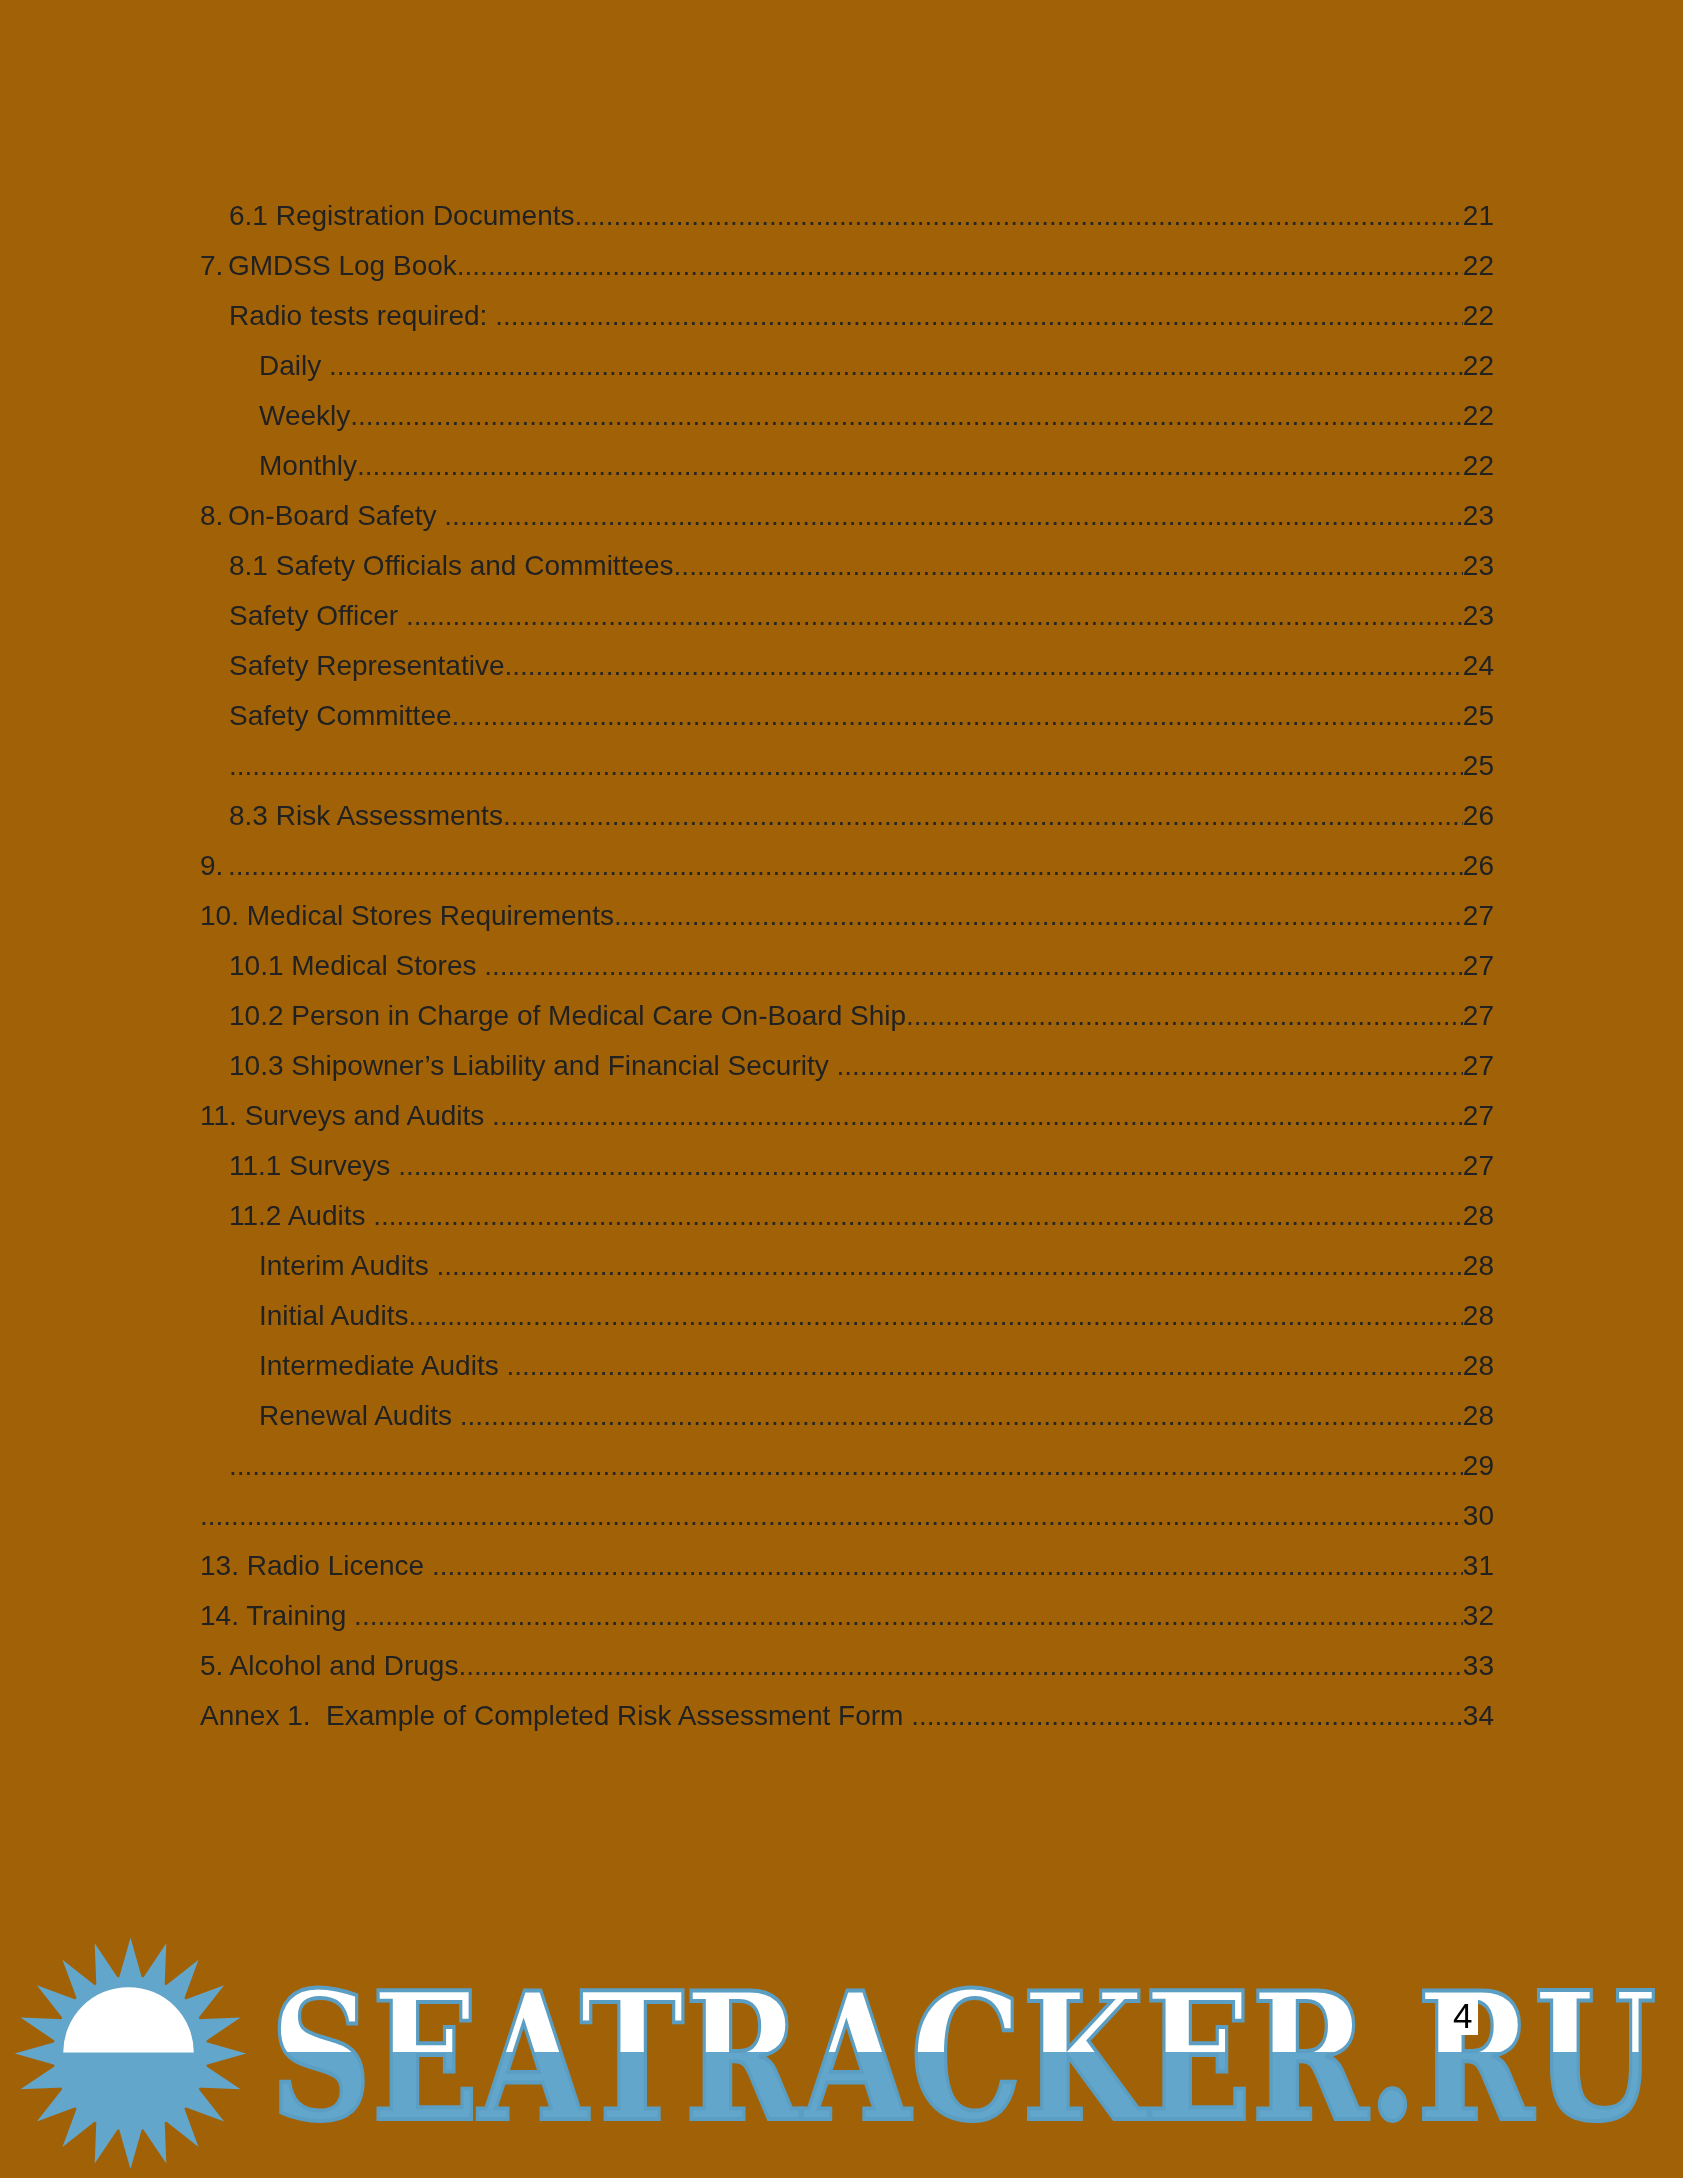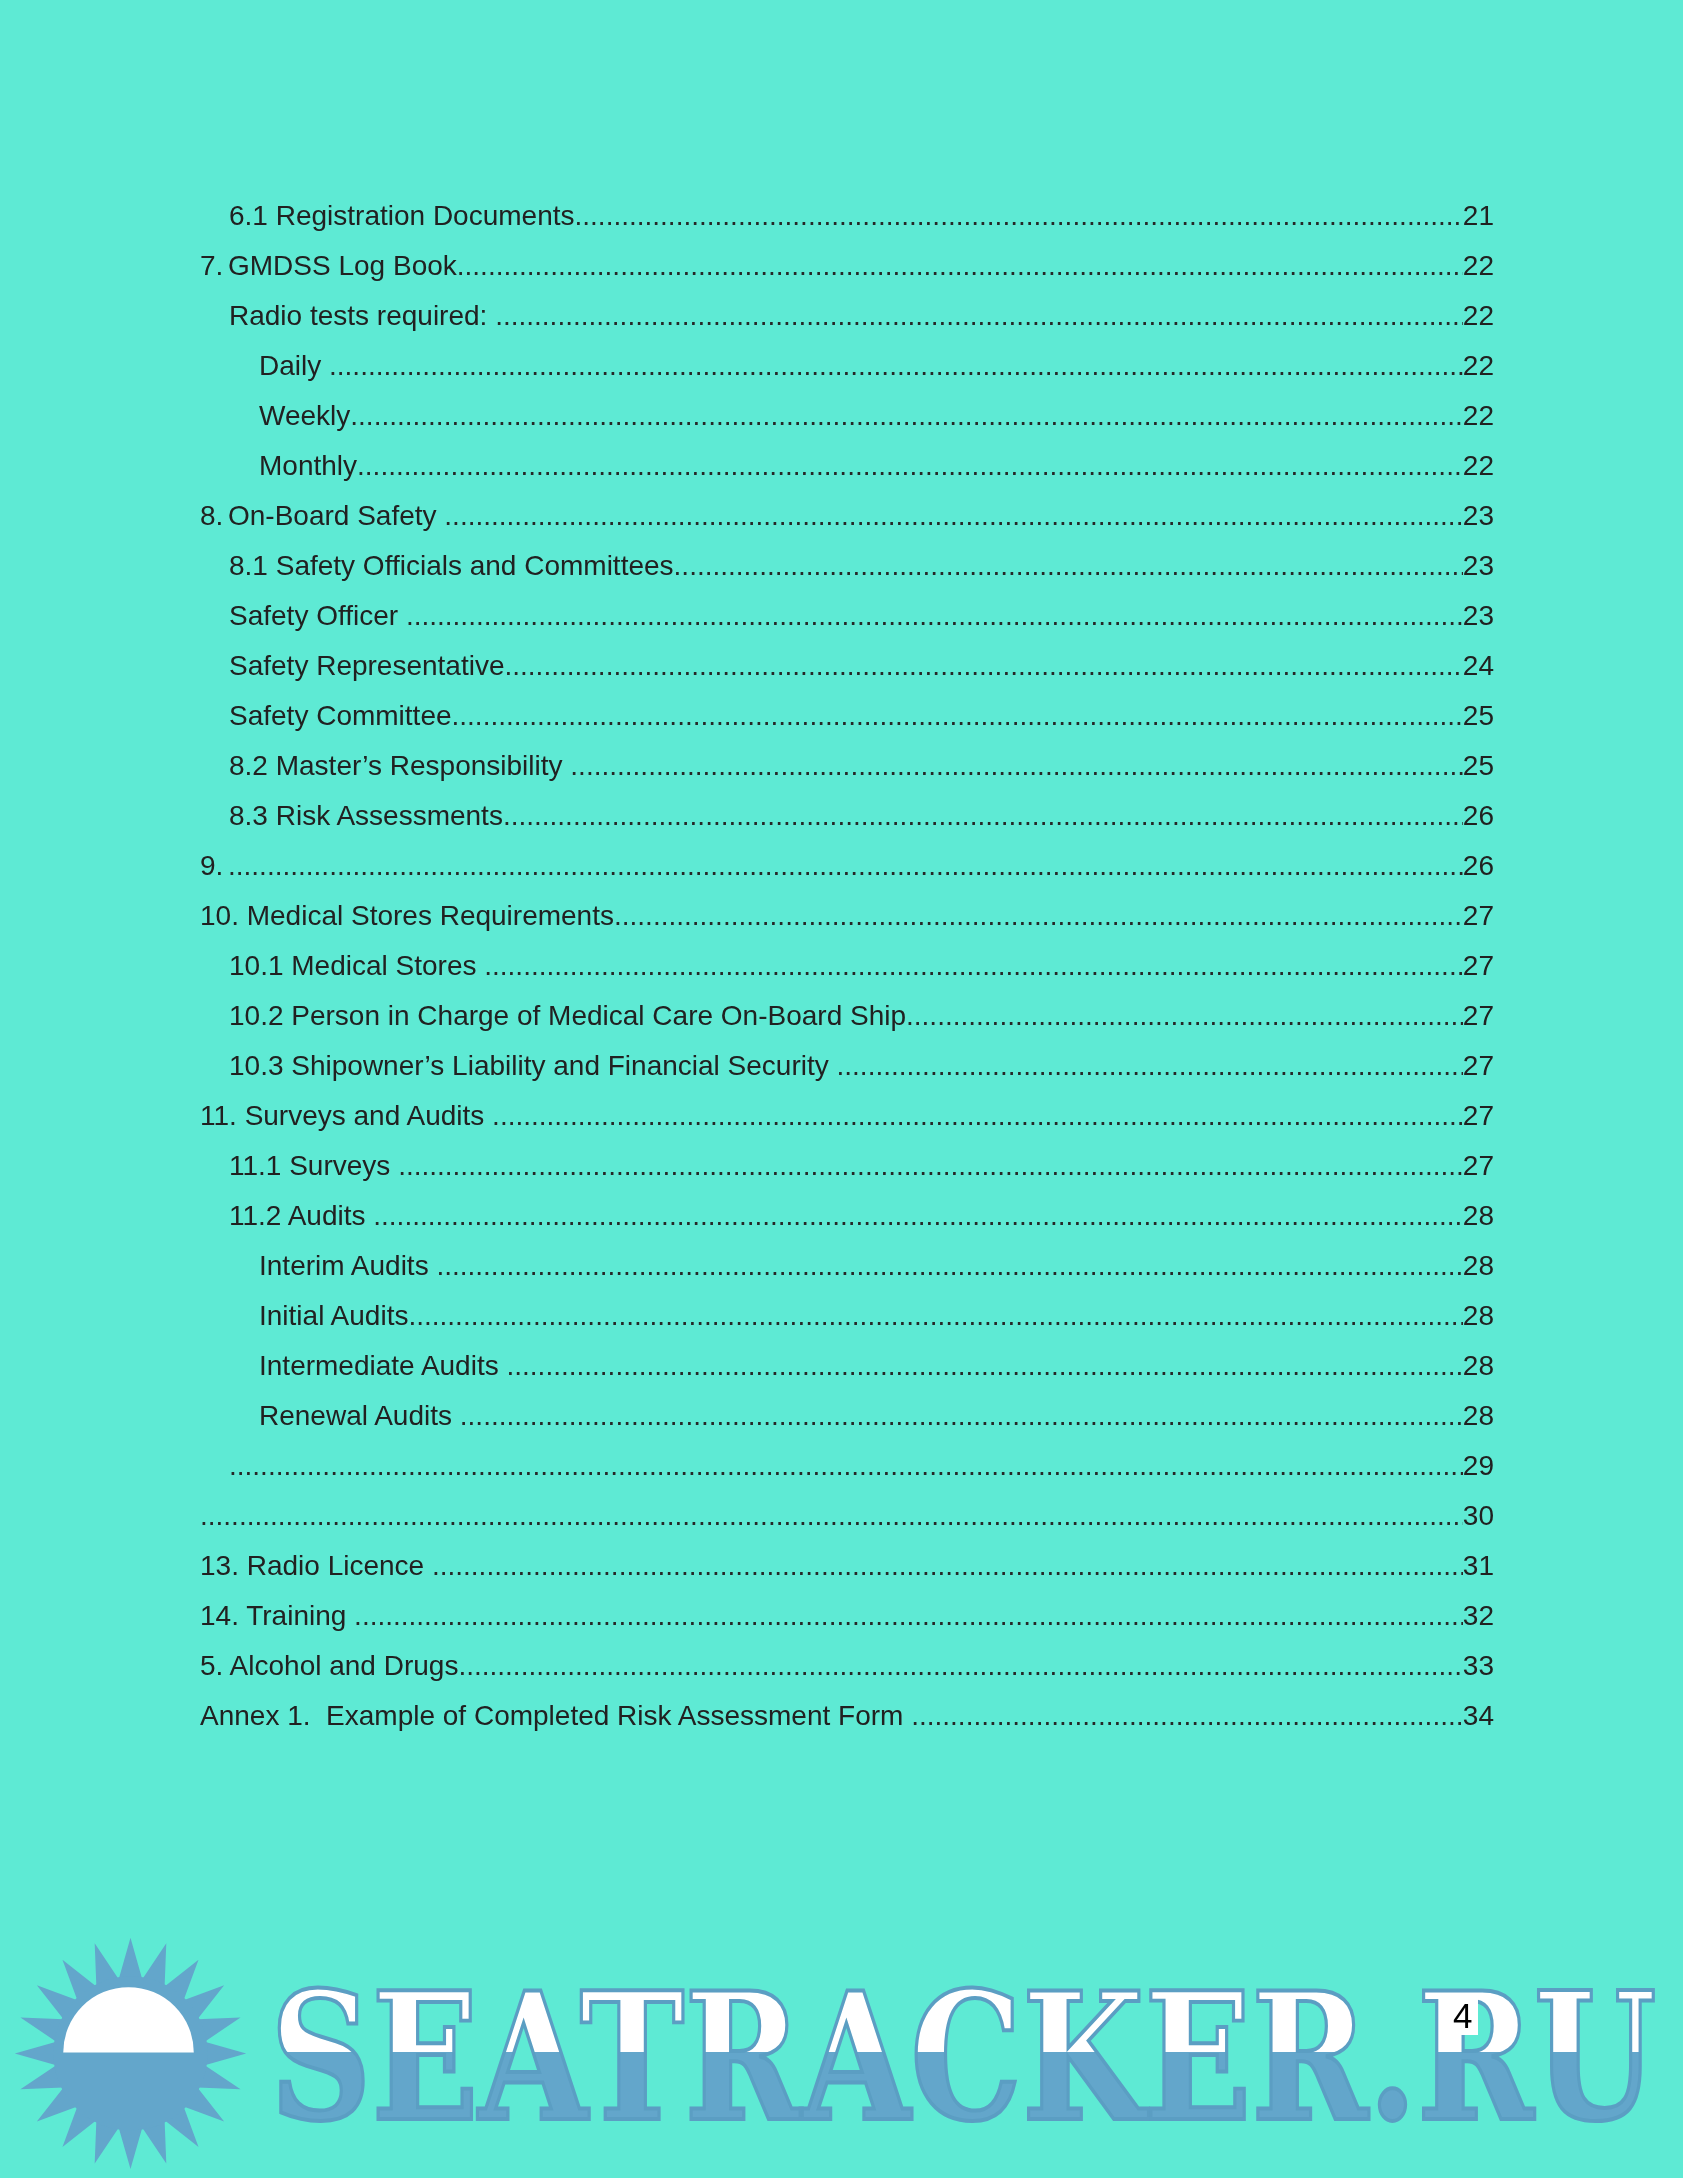--- a/index.html
+++ b/index.html
@@ -1,20 +1,20 @@
 <!DOCTYPE html>
 <html><head>
 <meta charset="utf-8">
 <style>
   html,body{margin:0;padding:0;background:#e8e8e8;}
   .page{
     position:relative;
     width:1683px;
     height:2178px;
-    background:#5eead4;
+    background:#a16207;
     overflow:hidden;
     font-family:"Liberation Sans", sans-serif;
     color:#212121;
   }
   .toc{
     position:absolute;
     left:200px;
     top:191px;
     width:1294px;
     z-index:1;
@@ -133,21 +133,20 @@
       <span class="toc-page">24</span>
     </div>
       <div class="toc-row lvl1">
       
       <span class="toc-label">Safety Committee</span>
       <span class="toc-dots">......................................................................................................................................................................................................................................</span>
       <span class="toc-page">25</span>
     </div>
       <div class="toc-row lvl1">
       
-      <span class="toc-label">8.2 Master’s Responsibility </span>
       <span class="toc-dots">......................................................................................................................................................................................................................................</span>
       <span class="toc-page">25</span>
     </div>
       <div class="toc-row lvl1">
       
       <span class="toc-label">8.3 Risk Assessments</span>
       <span class="toc-dots">......................................................................................................................................................................................................................................</span>
       <span class="toc-page">26</span>
     </div>
       <div class="toc-row lvl0">

